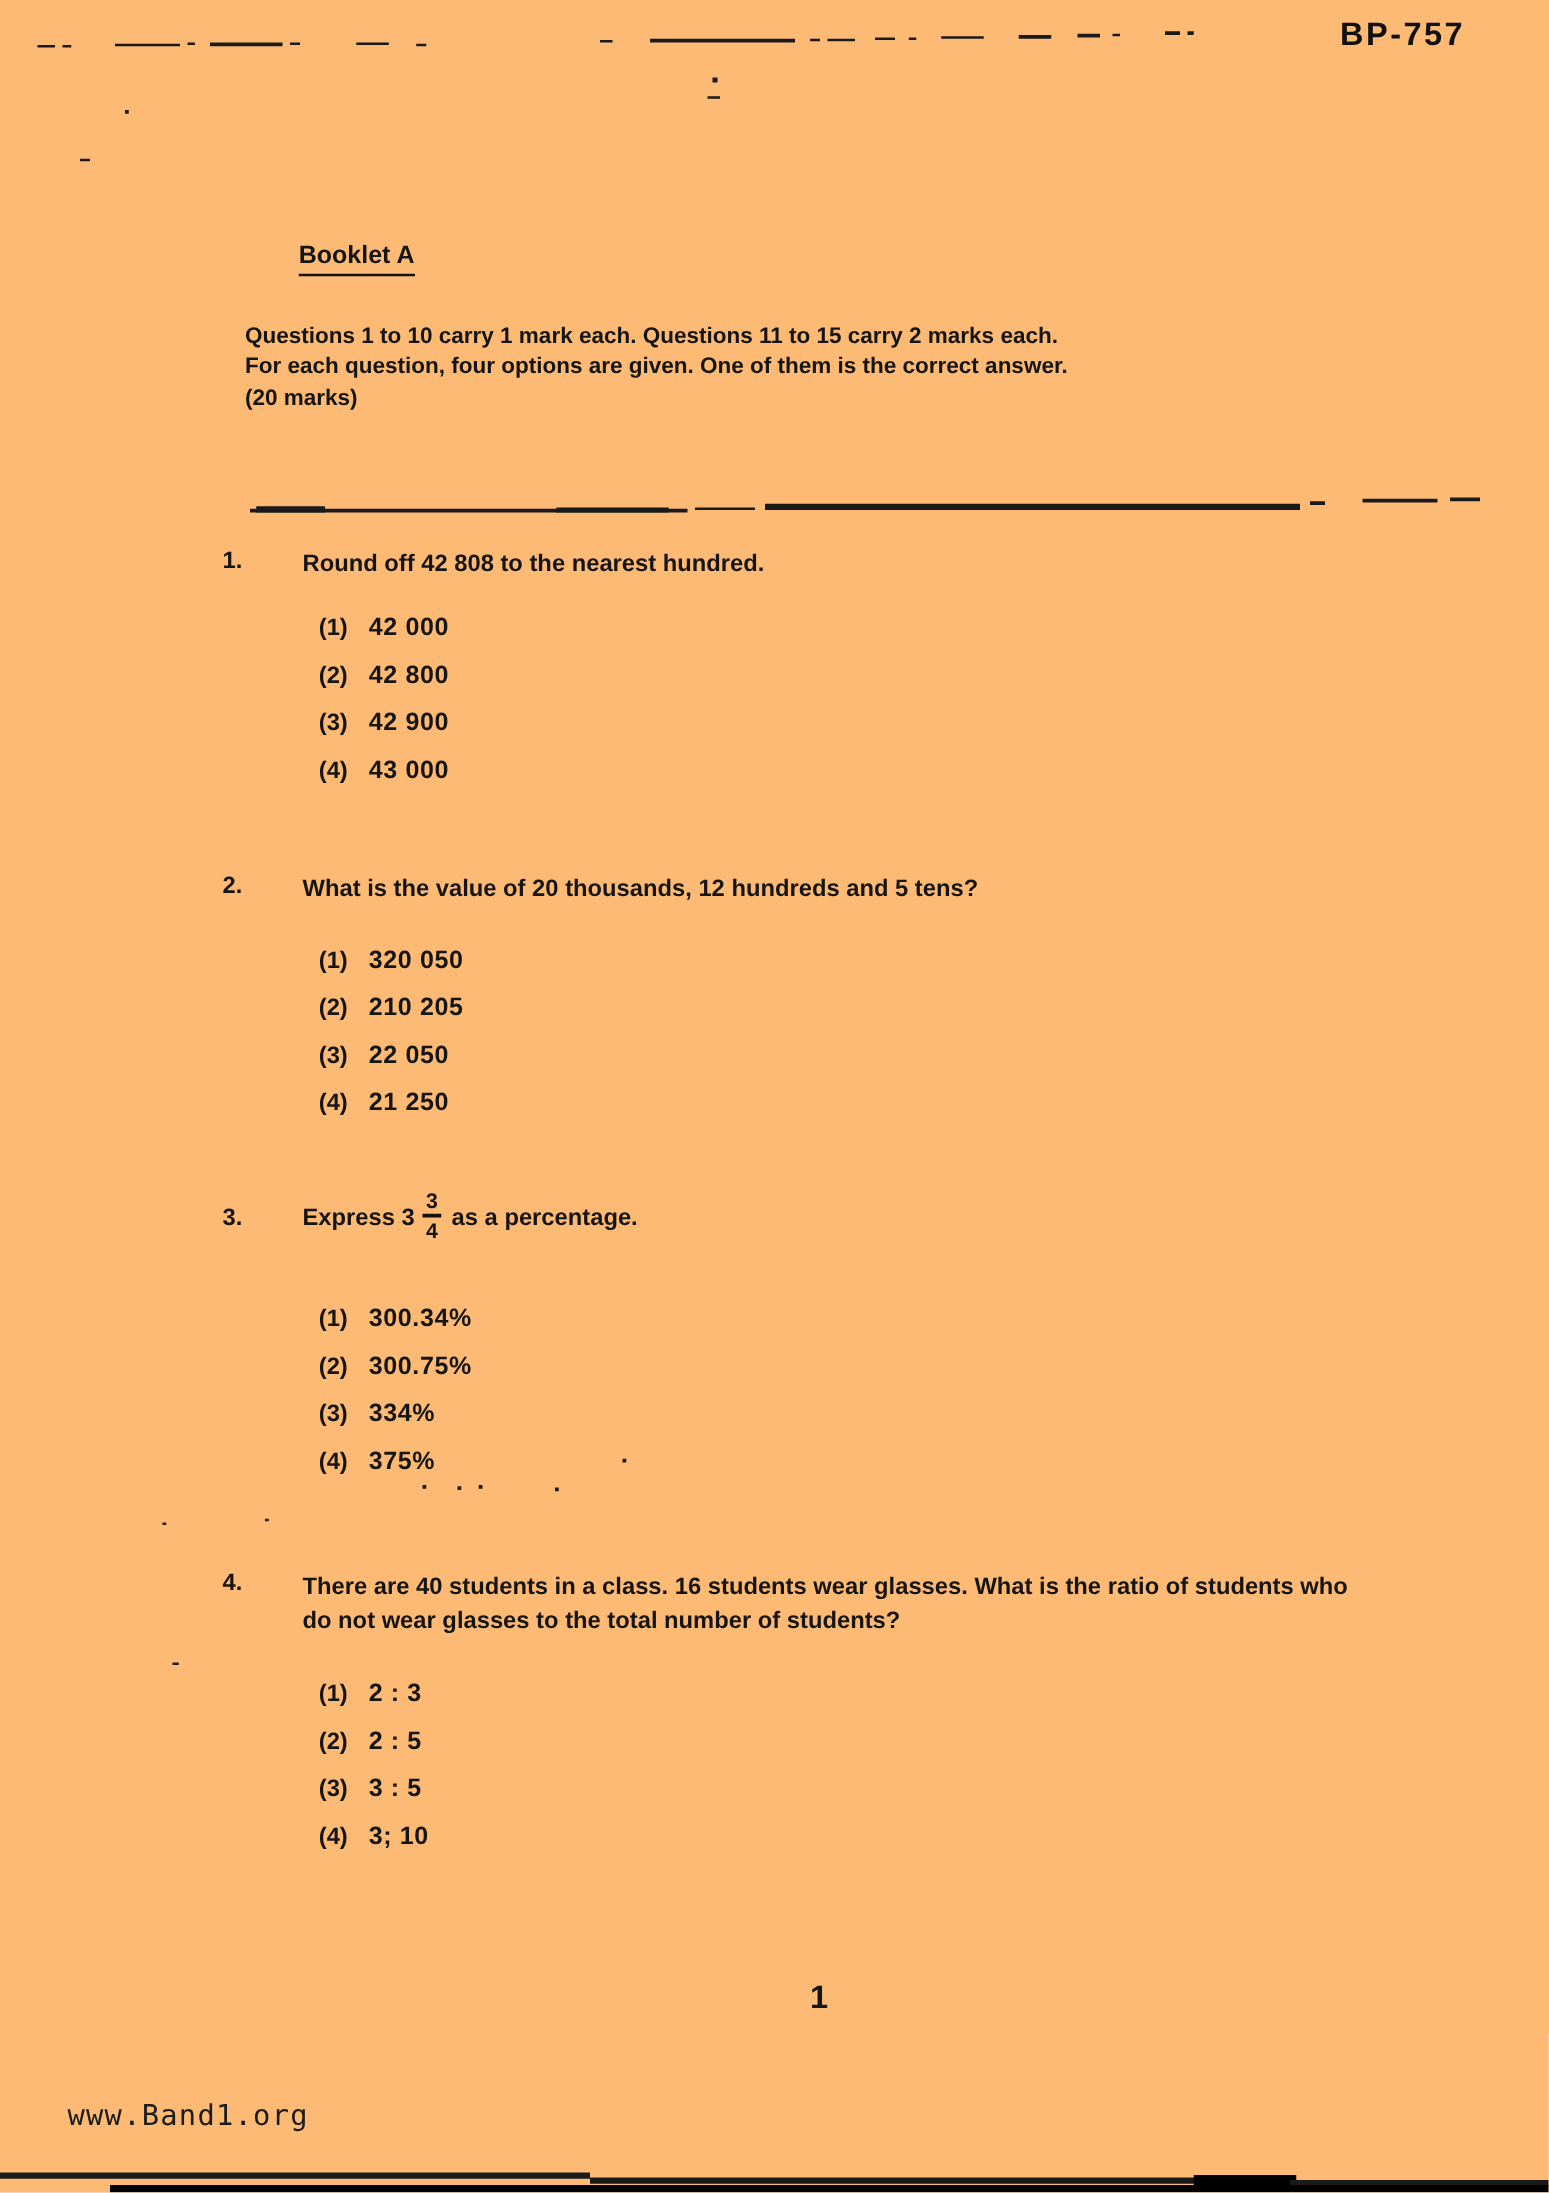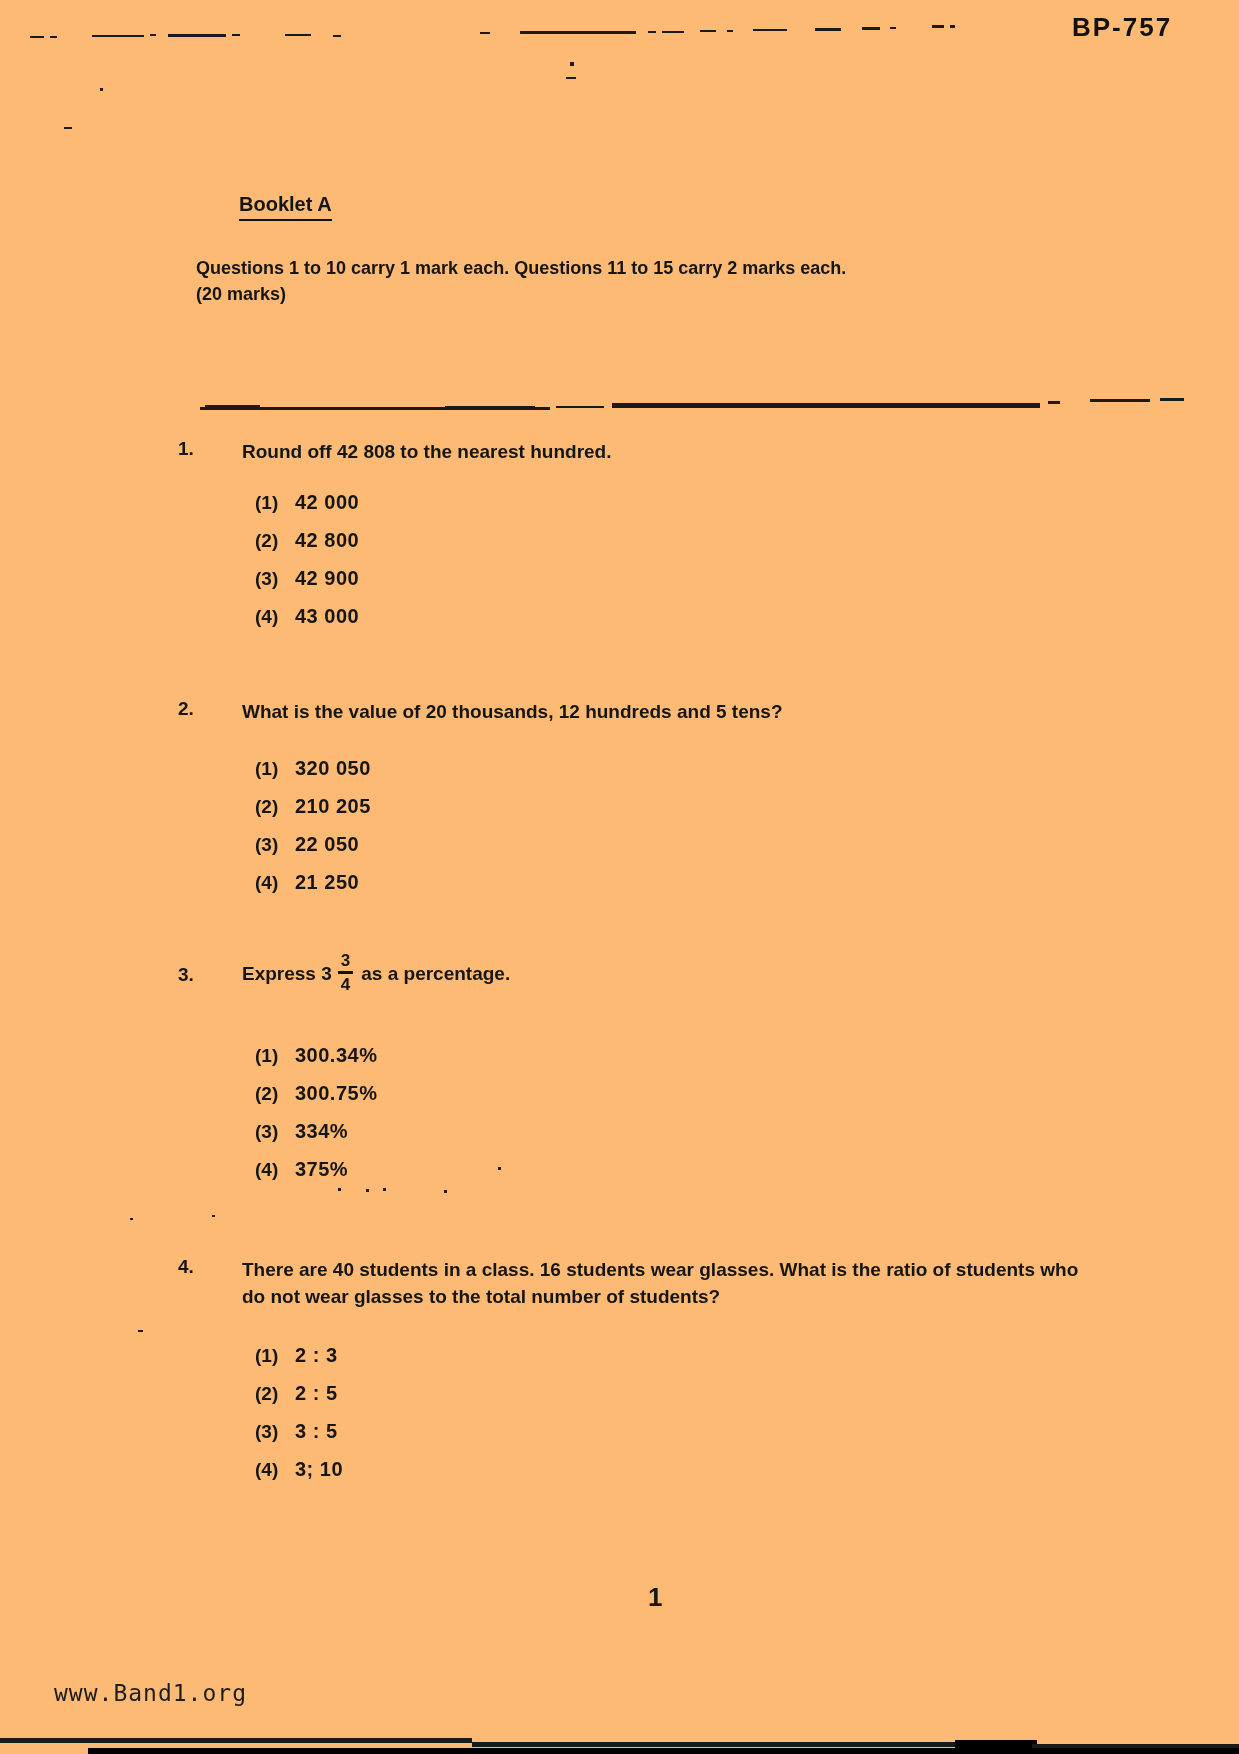--- a/index.html
+++ b/index.html
@@ -100,20 +100,21 @@
   <div class="artifact" style="left:566px;top:77px;width:10px;height:2px;"></div>
   <div class="artifact" style="left:100px;top:88px;width:3px;height:3px;"></div>
   <div class="artifact" style="left:64px;top:127px;width:8px;height:2px;"></div>
 
   <div class="doc-code">BP-757</div>
 
   <div class="booklet-title">Booklet A</div>
 
   <div class="instructions">
     <div>Questions 1 to 10 carry 1 mark each.  Questions 11 to 15 carry 2 marks each.</div>
+    <div>For each question, four options are given. One of them is the correct answer.</div>
     <div class="marks-note">(20 marks)</div>
   </div>
 
   <div class="seg" style="left:200px;top:407px;width:350px;height:3px;"></div>
   <div class="seg" style="left:205px;top:405px;width:55px;height:5px;"></div>
   <div class="seg" style="left:445px;top:406px;width:90px;height:4px;"></div>
   <div class="seg" style="left:556px;top:406px;width:48px;height:2px;"></div>
   <div class="seg" style="left:612px;top:403px;width:428px;height:5px;"></div>
   <div class="seg" style="left:1048px;top:401px;width:12px;height:3px;"></div>
   <div class="seg" style="left:1090px;top:399px;width:60px;height:3px;"></div>

